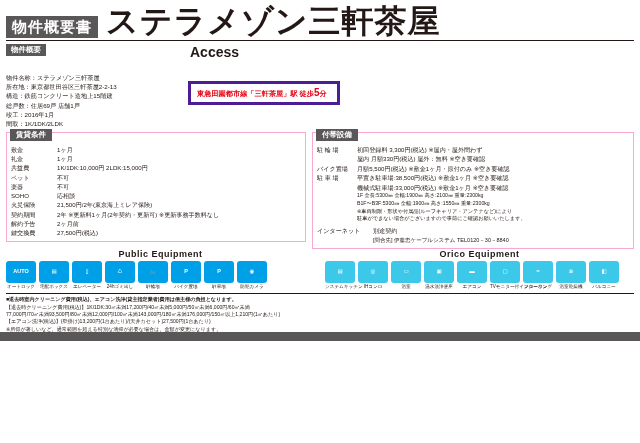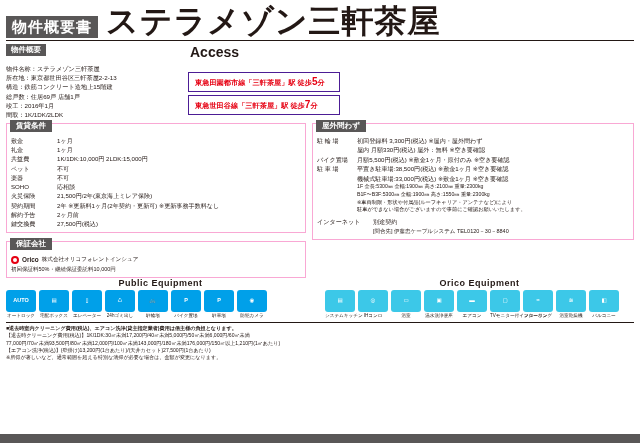--- a/index.html
+++ b/index.html
@@ -3,21 +3,21 @@
 <meta charset="utf-8">
 <style>
   html,body{margin:0;padding:0;}
   body{
     width:640px;height:443px;
     background:#ffffff;
     font-family:"Liberation Sans","DejaVu Sans",sans-serif;
     font-size:6px;color:#231815;
     overflow:hidden;
   }
-  .page{position:relative;width:640px;height:443px;box-sizing:border-box;padding:4px 6px 0 6px;}
+  .page{position:relative;width:640px;height:341px;box-sizing:border-box;padding:4px 6px 0 6px;}
 
   
   .header{display:flex;align-items:flex-end;gap:8px;height:34px;}
   .doc-title{
     background:#595757;color:#ffffff;
     font-size:15px;font-weight:bold;letter-spacing:1px;
     padding:3px 6px 4px 6px;line-height:1;
     white-space:nowrap;
   }
   .prop-title{
@@ -30,38 +30,38 @@
 
   
   .cols{display:flex;gap:6px;margin-top:3px;}
   .col-left{width:176px;flex:0 0 176px;}
   .col-mid{width:152px;flex:0 0 152px;}
   .col-right{flex:1;}
 
   .sec-title{
     background:#595757;color:#fff;font-size:7.5px;font-weight:bold;
     padding:1.5px 5px;display:inline-block;line-height:1.15;
-    margin-bottom:8px;
+    margin-bottom:17px;
   }
   .sec-title.plain{background:none;color:#231815;font-size:14px;padding:0 0 1px 2px;}
 
   .kv{line-height:1.5;font-size:6.2px;}
   .kv div{white-space:nowrap;}
 
   
   .panel{border:1px solid #f9a8d4;padding:3px 4px 4px 4px;box-sizing:border-box;}
   .panel-head{
     background:#595757;color:#fff;font-size:7.5px;font-weight:bold;
     padding:1.5px 6px;display:inline-block;line-height:1.15;
     position:relative;top:-7px;left:-1px;margin-bottom:-4px;
   }
 
   
   .access-box{
-    border:1px solid #4c1d95;color:#e60012;
+    border:3px solid #4c1d95;color:#e60012;
     font-size:7.2px;font-weight:bold;
     padding:3px 6px;margin:3px 0;display:block;white-space:nowrap;
     background:#fff;
   }
   .access-box .num{font-size:10px;color:#e60012;}
 
   
   .bul{font-size:6.1px;line-height:1.45;margin-bottom:2px;}
 
   
@@ -128,23 +128,20 @@
         <div>竣工：2016年1月</div>
         <div>間取：1K/1DK/2LDK</div>
       </div>
     </div>
 
     <div class="col-mid">
       <div class="sec-title plain">Access</div>
       <div class="access-box">
         <span>東急田園都市線「三軒茶屋」駅 徒歩</span><span class="num">5</span><span>分</span>
       </div>
-      <div class="access-box">
-        <span>東急世田谷線「三軒茶屋」駅 徒歩</span><span class="num">7</span><span>分</span>
-      </div>
     </div>
 
   </div>
 
   <div class="cols" style="margin-top:4px;">
 
     <div style="width:300px;flex:0 0 300px;">
       <div class="panel">
         <div class="panel-head">賃貸条件</div>
         <div class="rows">
@@ -184,34 +181,25 @@
               <div class="k">解約予告</div>
               <div class="v">2ヶ月前</div>
             </div>
           <div class="r">
               <div class="k">鍵交換費</div>
               <div class="v">27,500円(税込)</div>
             </div>
         </div>
       </div>
 
-      <div class="panel" style="margin-top:8px;">
-        <div class="panel-head">保証会社</div>
-        <div class="orico">
-          <span class="dot"></span>
-          <span>Orico</span>
-          <span class="sub">株式会社オリコフォレントインシュア</span>
-        </div>
-        <div class="small">初回保証料50%・継続保証委託料10,000円</div>
-      </div>
     </div>
 
     <div style="flex:1;">
       <div class="panel">
-        <div class="panel-head">屋外問わず</div>
+        <div class="panel-head">付帯設備</div>
         <div class="rows2">
           <div class="r">
             <div class="k">駐 輪 場</div>
             <div class="v">
               <div>初回登録料 3,300円(税込) ※屋内・屋外問わず</div>
               <div>屋内 月額330円(税込) 屋外：無料  ※空き要確認</div>
             </div>
           </div>
           <div class="r">
             <div class="k">バイク置場</div>

